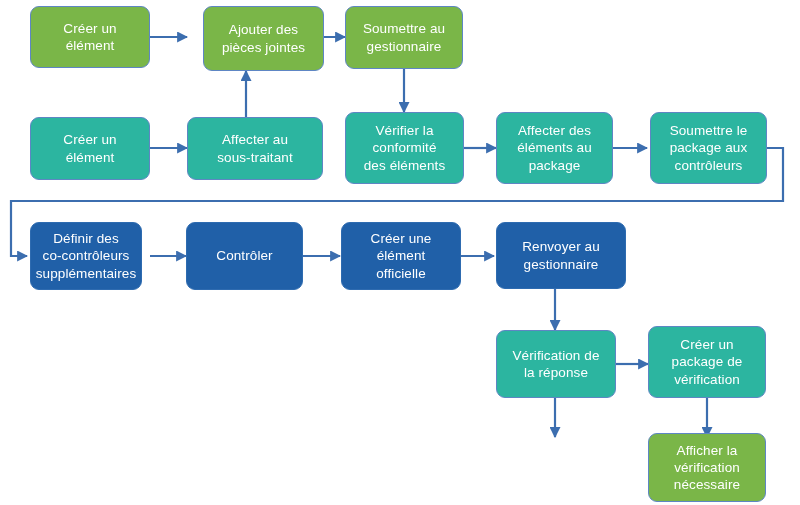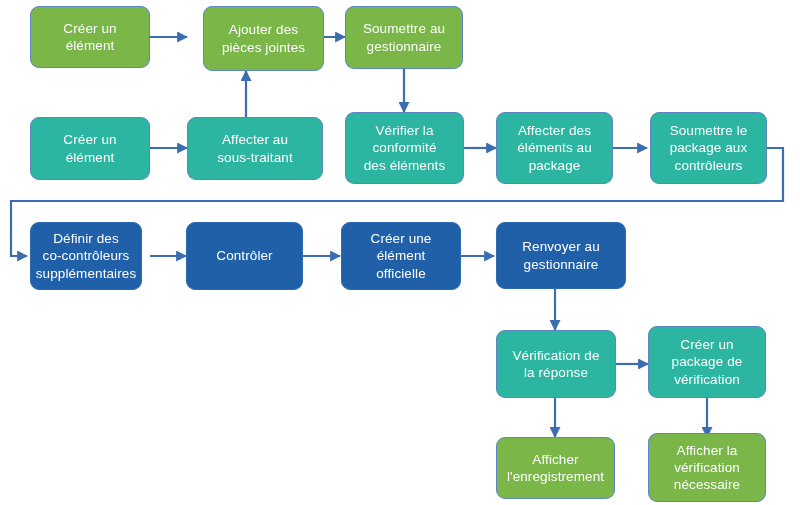--- a/index.html
+++ b/index.html
@@ -134,23 +134,19 @@
   <div class="node teal" style="left:496px; top:330px; width:120px; height:68px;">
     <span class="node-label">Vérification de
 la réponse</span>
   </div>
   <div class="node teal" style="left:648px; top:326px; width:118px; height:72px;">
     <span class="node-label">Créer un
 package de
 vérification</span>
   </div>
 
-  <div class="node green" style="left:496px; top:437px; width:119px; height:62px;">
-    <span class="node-label">Afficher
-l'enregistrement</span>
-  </div>
   <div class="node green" style="left:648px; top:433px; width:118px; height:69px;">
     <span class="node-label">Afficher la
 vérification
 nécessaire</span>
   </div>
 
 </div>
 
 </body></html>

